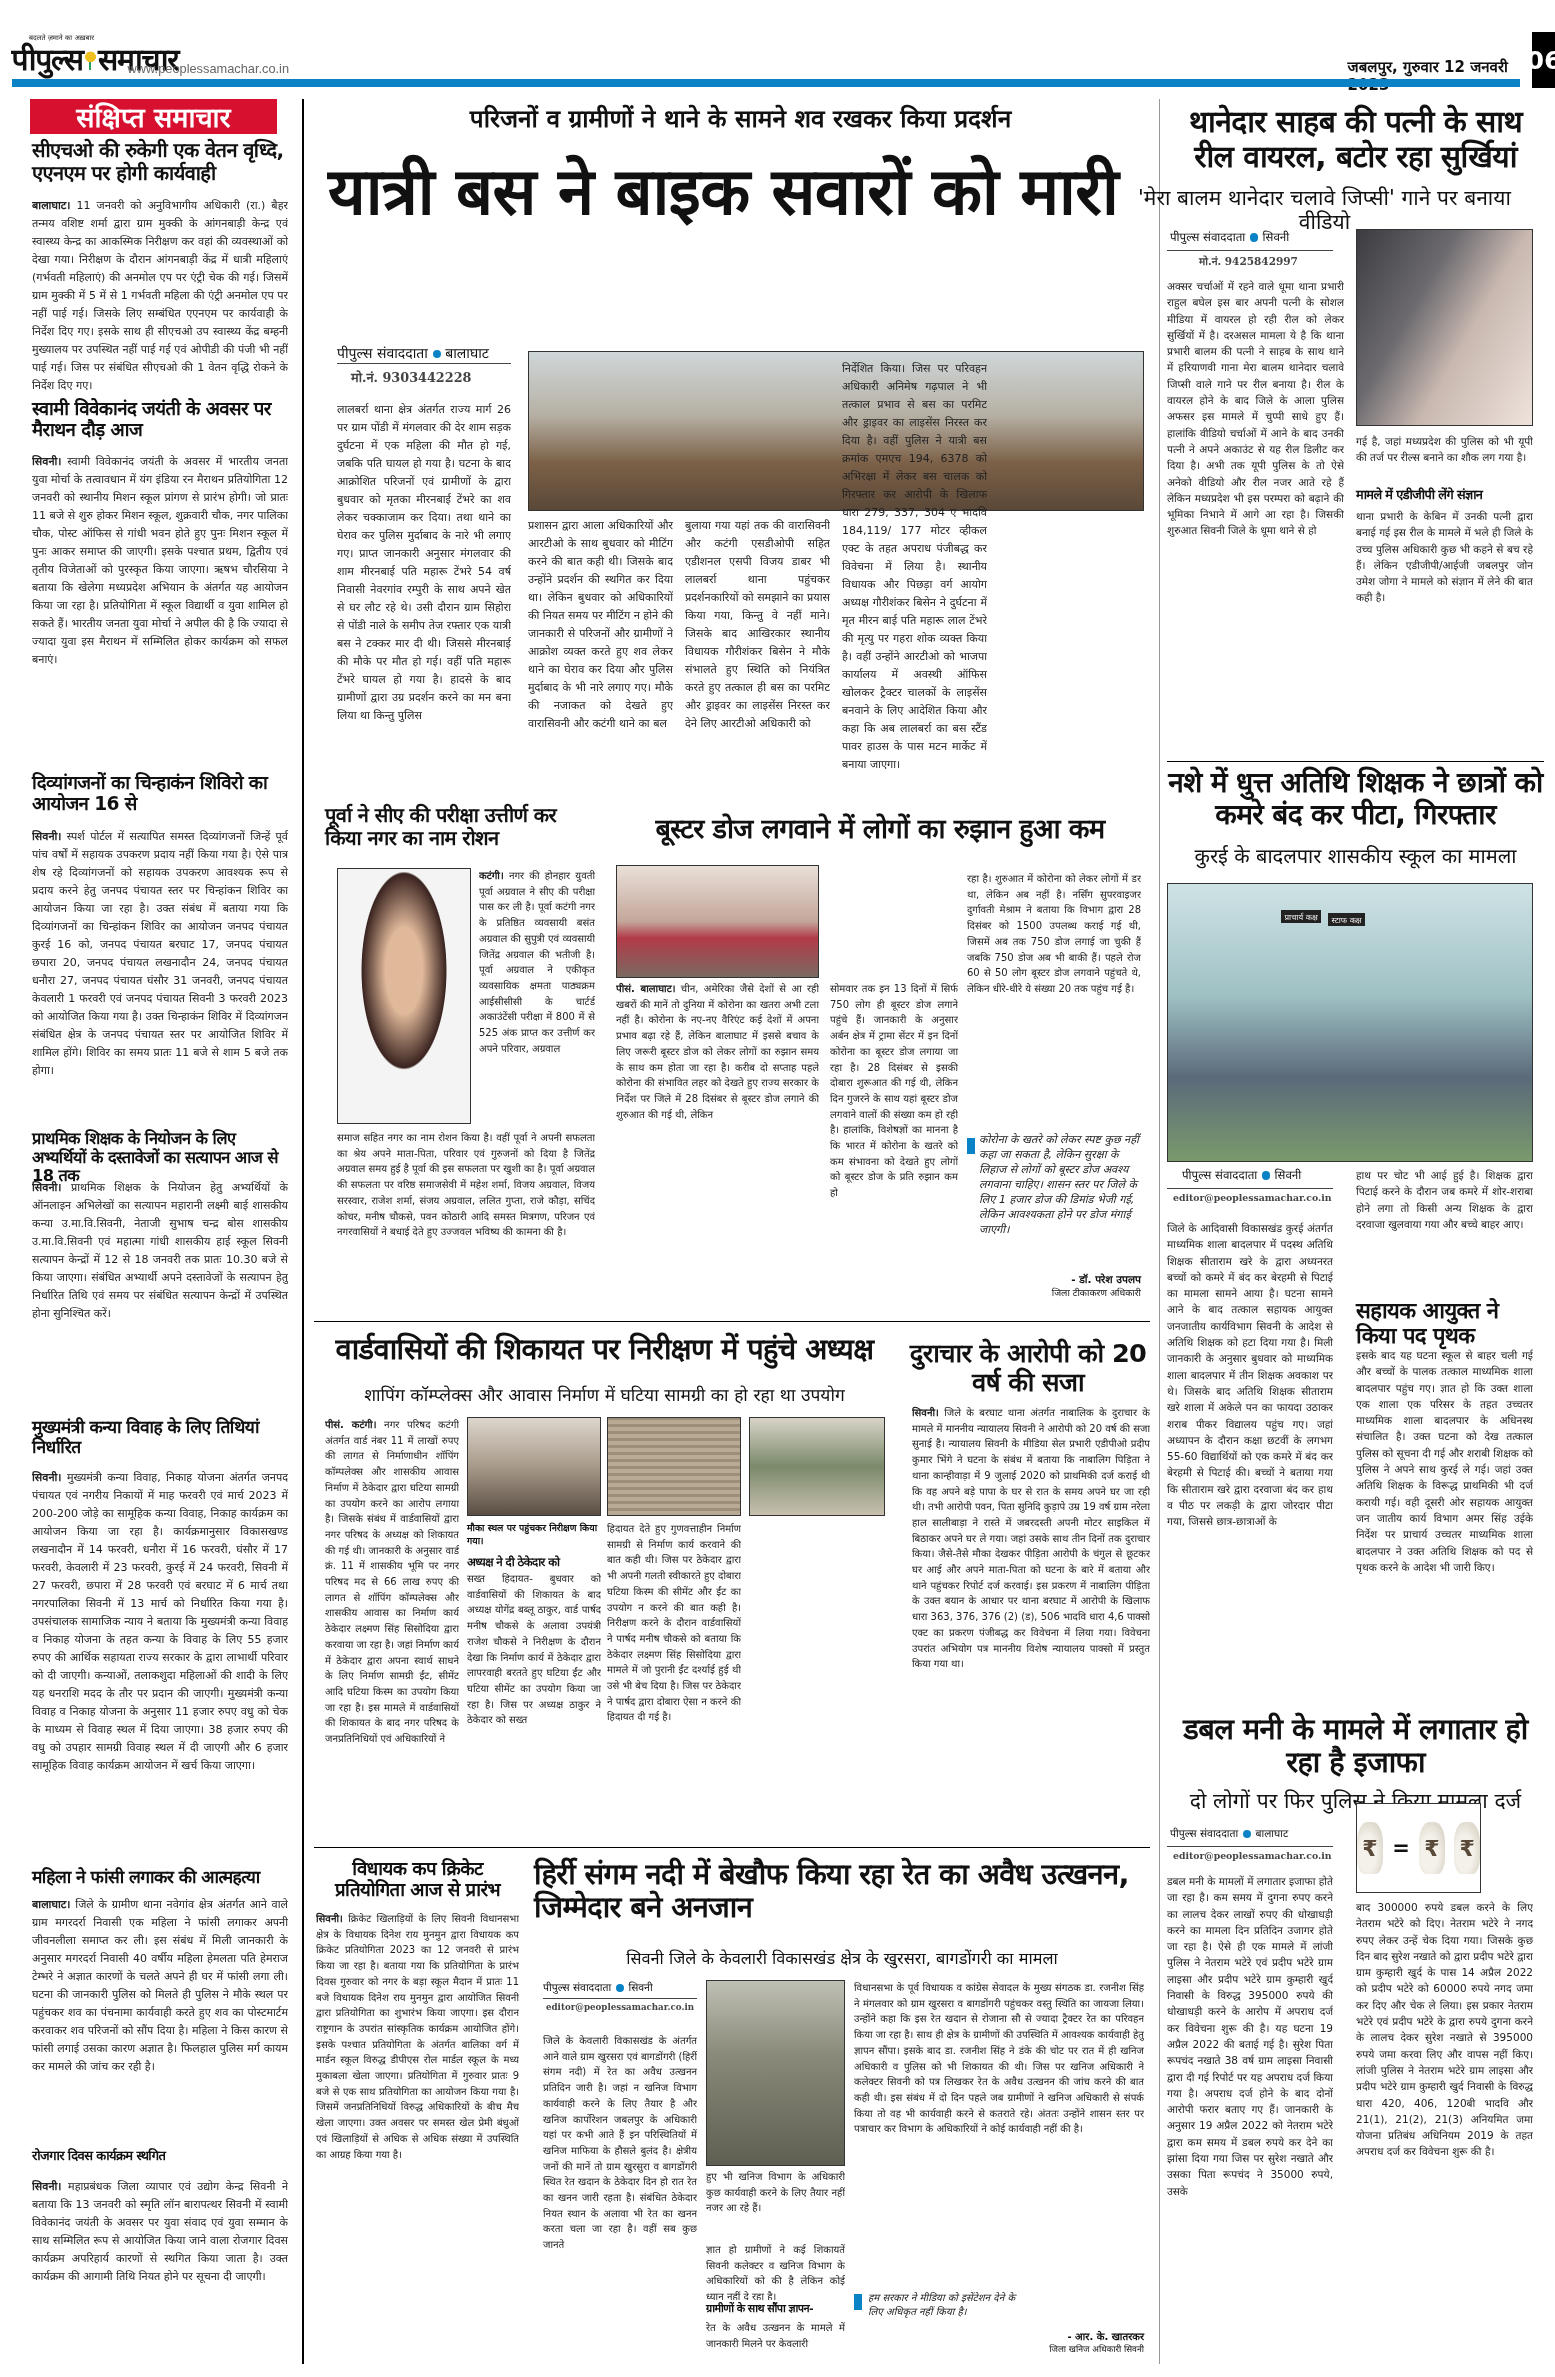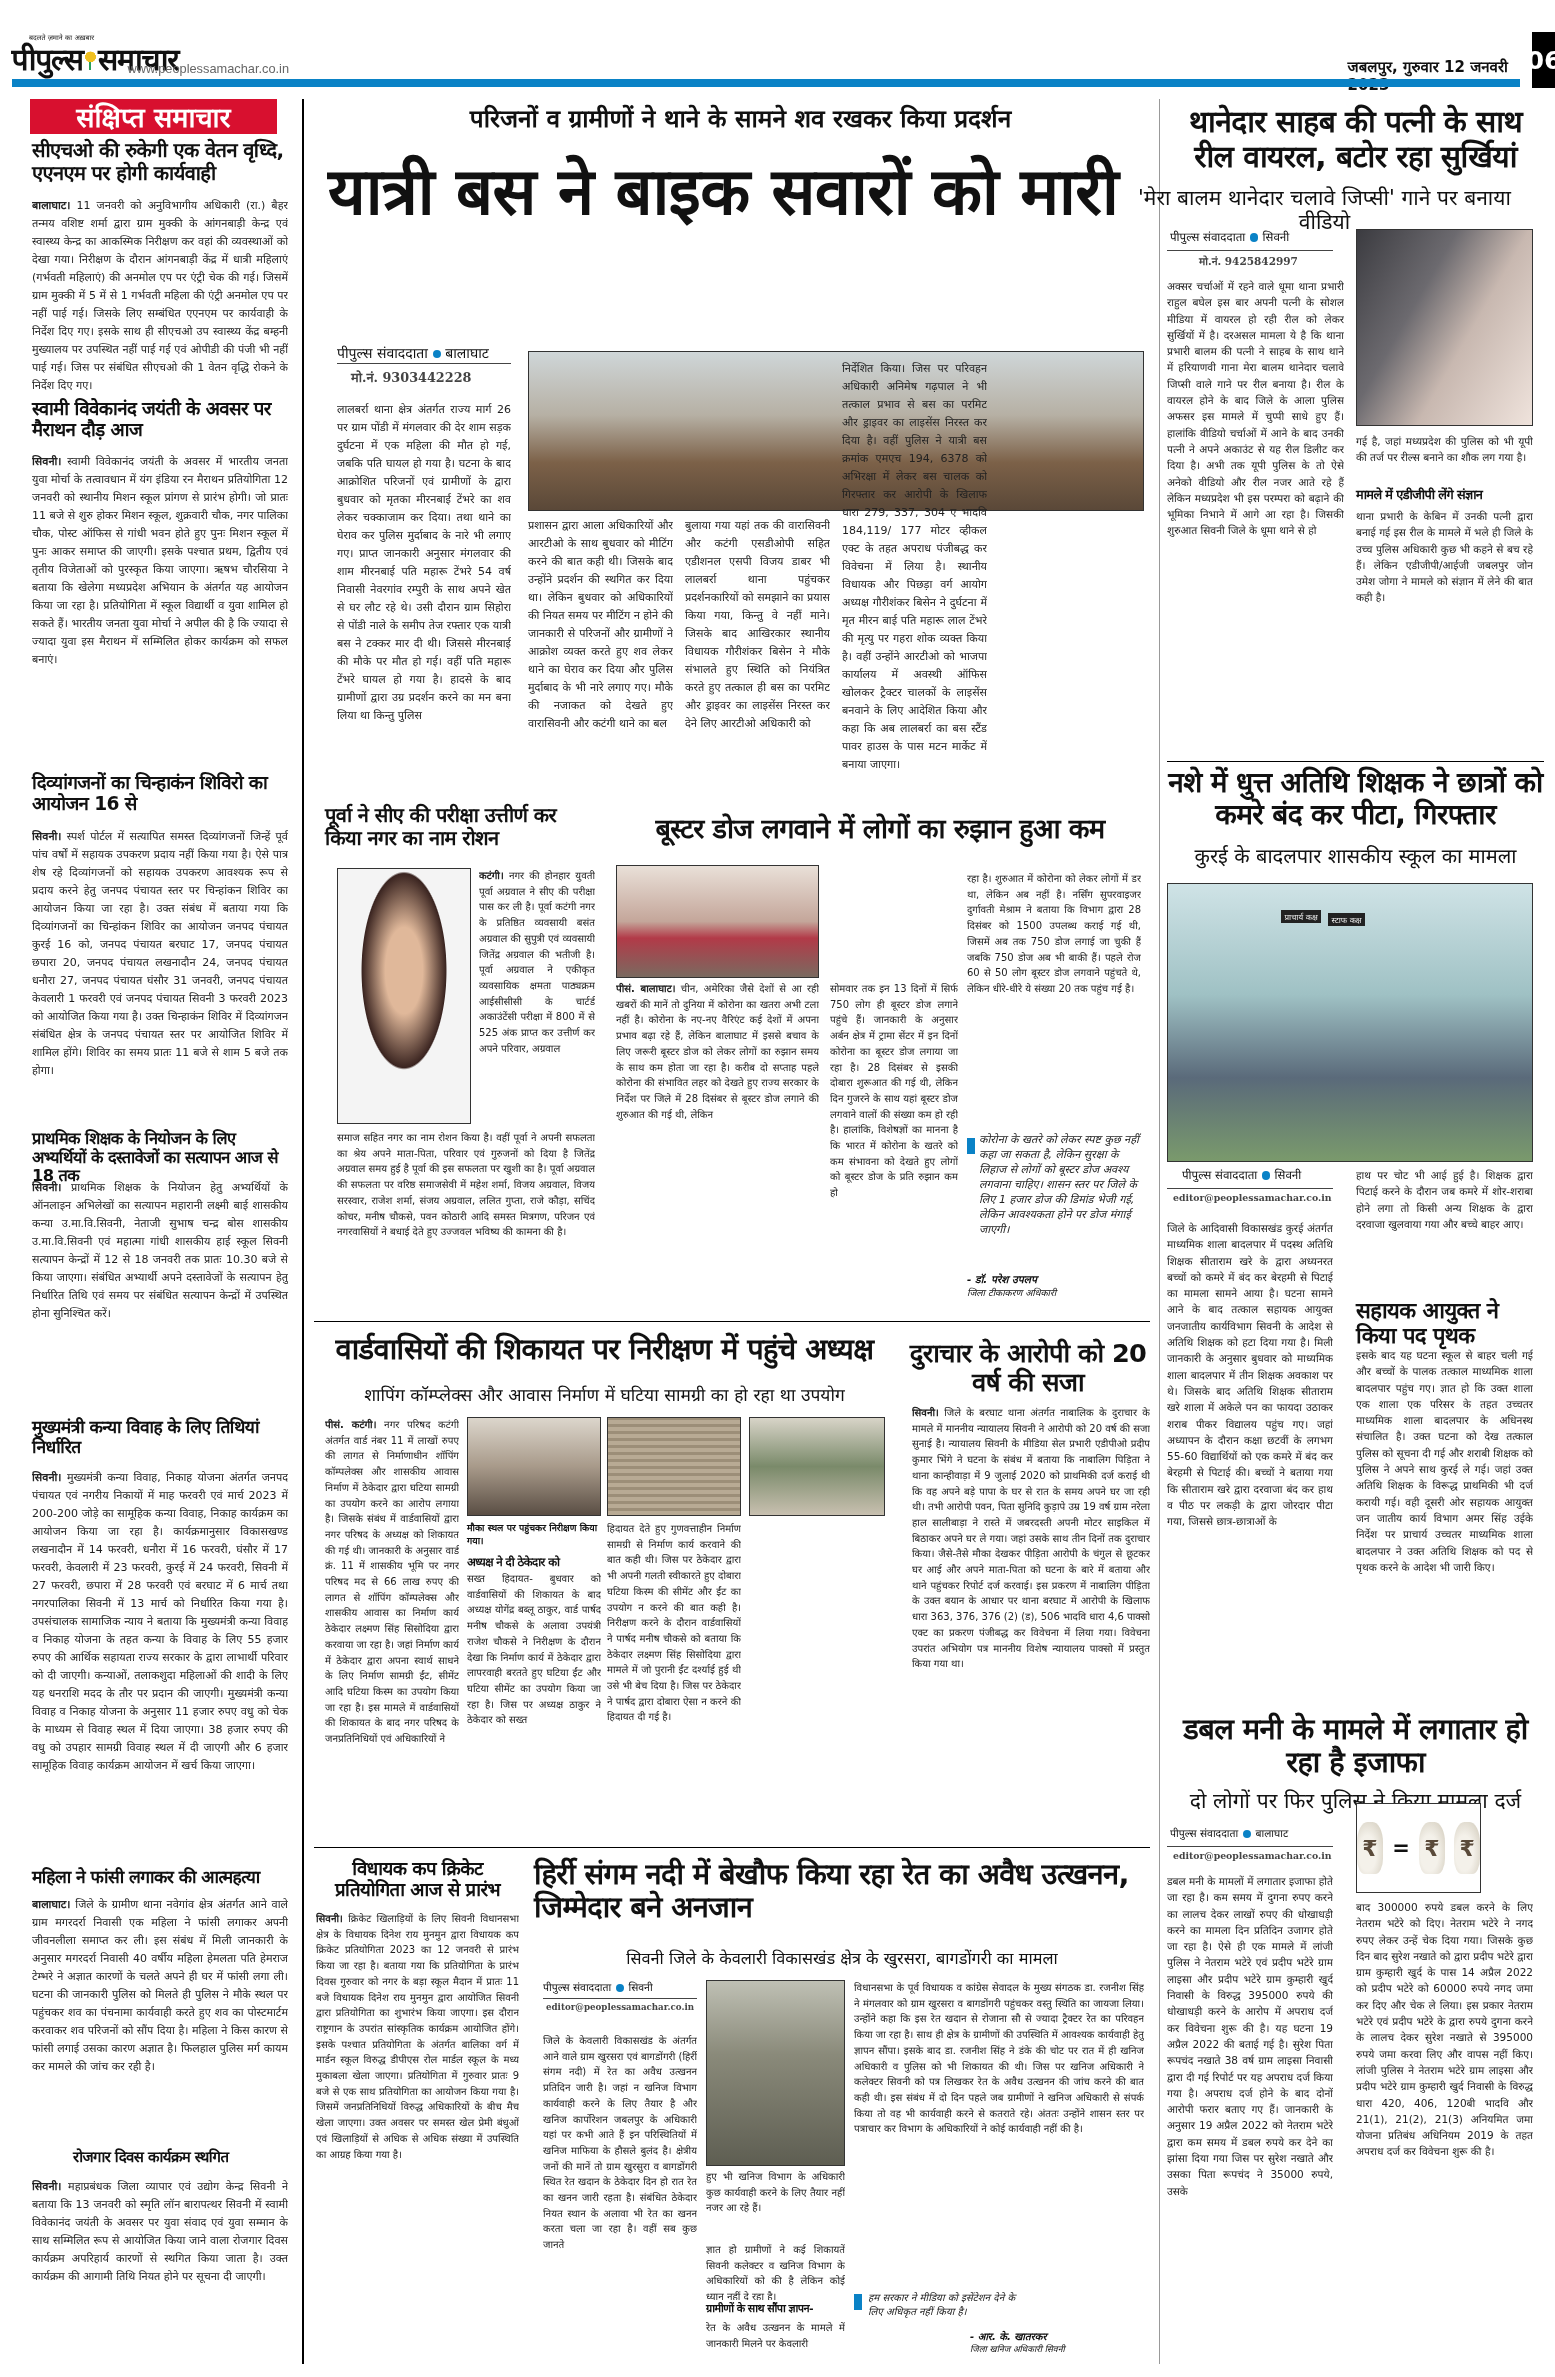--- a/index.html
+++ b/index.html
@@ -46,21 +46,21 @@
   .ph-inspect3 { background: linear-gradient(180deg,#d8d4c8 0%, #7a8a6a 50%, #c8c0b0 100%); }
   .ph-river1 { background: linear-gradient(180deg,#bfc0b4 0%, #8a8a7a 40%, #5e5e52 100%); }
   .ph-river2 { background: linear-gradient(180deg,#cfd0c6 0%, #9a9a8c 50%, #6a6a5e 100%); }
   .ph-money { background: #fff; display: flex; align-items: center; justify-content: center; gap: 9.3px; }
   .bag { width: 41px; height: 52px; border-radius: 40% 40% 30% 30%; background: radial-gradient(ellipse at 40% 60%, #f4f1ea 40%, #cfc8b8 100%); display: flex; align-items: center; justify-content: center; font-size: 22px; color: #5a4a3a; font-weight: bold; }
   .eq { font-size: 21px; font-weight: bold; }
   .caption { position: absolute; font-size: 9.3px; font-weight: bold; }
 
   .quote-box { position: absolute; font-style: italic; font-size: 11px; line-height: 15px; color: #222; }
   .quote-mark { position: absolute; width: 8.1px; height: 16.3px; background: #0a82c6; }
-  .quote-attr { position: absolute; font-style: italic; font-weight: bold; font-size: 10.5px; }
+  .quote-attr { position: absolute; font-weight: bold; font-size: 10.5px; text-align: right; }
 </style>
 </head>
 <body>
 
 <div class="masthead">
   <div class="logo">
     <span class="logo-tag">बदलते ज़माने का अख़बार</span>
     <span>पीपुल्स</span><span class="logo-emblem"></span><span>समाचार</span>
   </div>
   <div class="website">www.peoplessamachar.co.in</div>
@@ -98,21 +98,21 @@
   <div class="hl" style="left:32px; top:1417px; width:256px; font-size:17.4px;">मुख्यमंत्री कन्या विवाह के लिए तिथियां निर्धारित</div>
   <div class="body" style="left:32px; top:1469px; width:256px; height:395px;"><b>सिवनी।</b> <span>मुख्यमंत्री कन्या विवाह, निकाह योजना अंतर्गत जनपद पंचायत एवं नगरीय निकायों में माह फरवरी एवं मार्च 2023 में 200-200 जोड़े का सामूहिक कन्या विवाह, निकाह कार्यक्रम का आयोजन किया जा रहा है। कार्यक्रमानुसार विकासखण्ड लखनादौन में 14 फरवरी, धनौरा में 16 फरवरी, घंसौर में 17 फरवरी, केवलारी में 23 फरवरी, कुरई में 24 फरवरी, सिवनी में 27 फरवरी, छपारा में 28 फरवरी एवं बरघाट में 6 मार्च तथा नगरपालिका सिवनी में 13 मार्च को निर्धारित किया गया है। उपसंचालक सामाजिक न्याय ने बताया कि मुख्यमंत्री कन्या विवाह व निकाह योजना के तहत कन्या के विवाह के लिए 55 हजार रुपए की आर्थिक सहायता राज्य सरकार के द्वारा लाभार्थी परिवार को दी जाएगी। कन्याओं, तलाकशुदा महिलाओं की शादी के लिए यह धनराशि मदद के तौर पर प्रदान की जाएगी। मुख्यमंत्री कन्या विवाह व निकाह योजना के अनुसार 11 हजार रुपए वधु को चेक के माध्यम से विवाह स्थल में दिया जाएगा। 38 हजार रुपए की वधु को उपहार सामग्री विवाह स्थल में दी जाएगी और 6 हजार सामूहिक विवाह कार्यक्रम आयोजन में खर्च किया जाएगा।</span></div>
 </div>
 
 <div>
   <div class="hl" style="left:32px; top:1867px; width:256px; font-size:17.4px;">महिला ने फांसी लगाकर की आत्महत्या</div>
   <div class="body" style="left:32px; top:1896px; width:256px; height:244px;"><b>बालाघाट।</b> <span>जिले के ग्रामीण थाना नवेगांव क्षेत्र अंतर्गत आने वाले ग्राम मगरदर्रा निवासी एक महिला ने फांसी लगाकर अपनी जीवनलीला समाप्त कर ली। इस संबंध में मिली जानकारी के अनुसार मगरदर्रा निवासी 40 वर्षीय महिला हेमलता पति हेमराज टेम्भरे ने अज्ञात कारणों के चलते अपने ही घर में फांसी लगा ली। घटना की जानकारी पुलिस को मिलते ही पुलिस ने मौके स्थल पर पहुंचकर शव का पंचनामा कार्यवाही करते हुए शव का पोस्टमार्टम करवाकर शव परिजनों को सौंप दिया है। महिला ने किस कारण से फांसी लगाई उसका कारण अज्ञात है। फिलहाल पुलिस मर्ग कायम कर मामले की जांच कर रही है।</span></div>
 </div>
 
 <div>
-  <div class="hl" style="left:32px; top:2149px; width:256px; font-size:15px;margin-left:41px;">रोजगार दिवस कार्यक्रम स्थगित</div>
+  <div class="hl" style="left:32px; top:2149px; width:256px; font-size:13px;">रोजगार दिवस कार्यक्रम स्थगित</div>
   <div class="body" style="left:32px; top:2178px; width:256px; height:186px;"><b>सिवनी।</b> <span>महाप्रबंधक जिला व्यापार एवं उद्योग केन्द्र सिवनी ने बताया कि 13 जनवरी को स्मृति लॉन बारापत्थर सिवनी में स्वामी विवेकानंद जयंती के अवसर पर युवा संवाद एवं युवा सम्मान के साथ सम्मिलित रूप से आयोजित किया जाने वाला रोजगार दिवस कार्यक्रम अपरिहार्य कारणों से स्थगित किया जाता है। उक्त कार्यक्रम की आगामी तिथि नियत होने पर सूचना दी जाएगी।</span></div>
 </div>
 
 <div>
   <div class="sub" style="left:337px; top:105px; width:807px; font-size:24.4px; font-weight:bold; text-align:center;">परिजनों व ग्रामीणों ने थाने के सामने शव रखकर किया प्रदर्शन</div>
   <div class="hl" style="left:328px; top:148px; width:813px; font-size:65px; line-height:87px;">
     <div>यात्री बस ने बाइक सवारों को मारी</div>
   </div>
   <div class="byline" style="left:337px; top:343px;"><span>पीपुल्स संवाददाता</span><span class="dot"></span><span>बालाघाट</span></div>
   <div class="byline-rule" style="left:337px; top:363px; width:174px;"></div>

